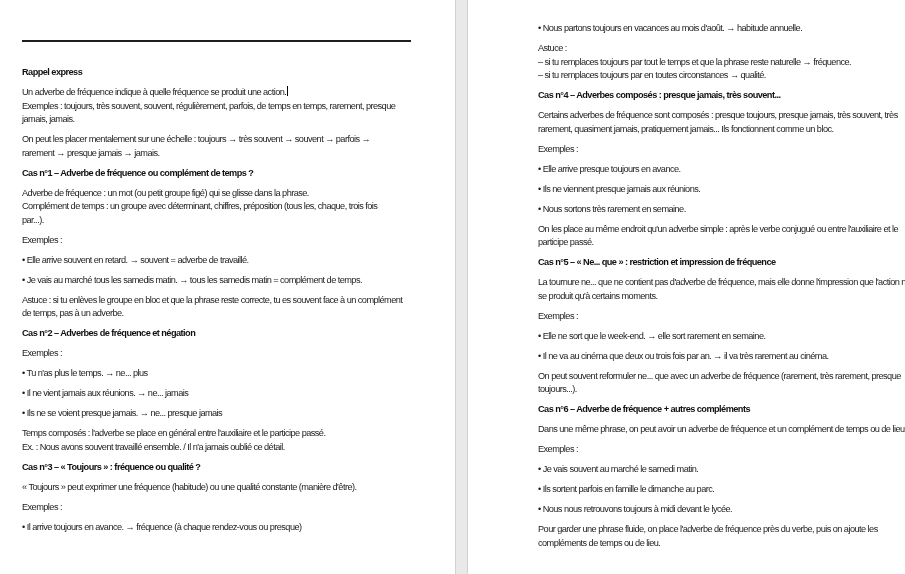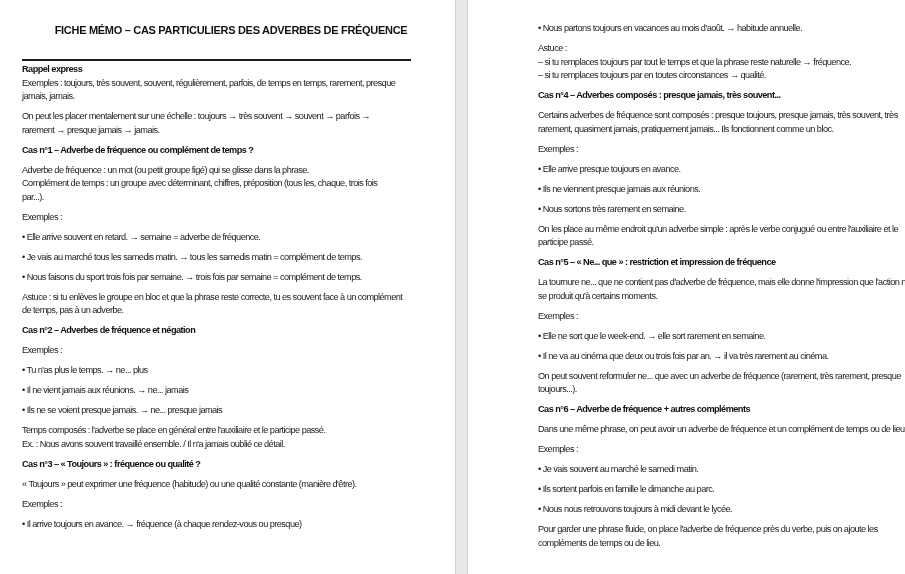--- a/index.html
+++ b/index.html
@@ -46,21 +46,21 @@
     text-align: center;
     color: #111111;
     margin: 4px 0 0 0;
   }
   .title-rule {
     border-top: 2px solid #1f1f1f;
     width: 389px;
     height: 0;
     margin-top: 21px;
   }
-  .blocks { padding-top: 2px; }
+  .blocks { padding-top: 24px; }
   .content-right .blocks { padding-top: 0; }
   .blk {
     margin: 0 0 6.5px 0;
     font-size: 9.2px;
     line-height: 13.5px;
     letter-spacing: -0.55px;
     color: #1b1b1b;
     white-space: pre-line;
   }
   .blk.heading { font-weight: bold; color: #111111; }
@@ -74,36 +74,35 @@
     margin-left: 1px;
   }
 </style>
 </head>
 <body>
 
 <div class="viewport">
 
   <div class="page page-left">
     <div class="content content-left">
-      <div class="doc-title">FICHE MÉMO – CAS PARTICULIERS DES ADVERBES DE FRÉQUENCE</div>
       <div class="title-rule"></div>
       <div class="blocks">
           <p class="blk heading">Rappel express</p>
+          <p class="blk para">Un adverbe de fréquence indique à quelle fréquence se produit une action.<span class="caret"></span></p>
           <p class="blk para tight">Exemples : toujours, très souvent, souvent, régulièrement, parfois, de temps en temps, rarement, presque
 jamais, jamais.</p>
           <p class="blk para">On peut les placer mentalement sur une échelle : toujours → très souvent → souvent → parfois →
 rarement → presque jamais → jamais.</p>
           <p class="blk heading">Cas n°1 – Adverbe de fréquence ou complément de temps ?</p>
           <p class="blk para">Adverbe de fréquence : un mot (ou petit groupe figé) qui se glisse dans la phrase.</p>
           <p class="blk para tight">Complément de temps : un groupe avec déterminant, chiffres, préposition (tous les, chaque, trois fois
 par...).</p>
           <p class="blk para">Exemples :</p>
-          <p class="blk bullet">• Elle arrive souvent en retard. → semaine = adverbe de fréquence.</p>
+          <p class="blk bullet">• Elle arrive souvent en retard. → souvent = adverbe de travaillé.</p>
           <p class="blk bullet">• Je vais au marché tous les samedis matin. → tous les samedis matin = complément de temps.</p>
-          <p class="blk bullet">• Nous faisons du sport trois fois par semaine. → trois fois par semaine = complément de temps.</p>
           <p class="blk para">Astuce : si tu enlèves le groupe en bloc et que la phrase reste correcte, tu es souvent face à un complément
 de temps, pas à un adverbe.</p>
           <p class="blk heading">Cas n°2 – Adverbes de fréquence et négation</p>
           <p class="blk para">Exemples :</p>
           <p class="blk bullet">• Tu n'as plus le temps. → ne... plus</p>
           <p class="blk bullet">• Il ne vient jamais aux réunions. → ne... jamais</p>
           <p class="blk bullet">• Ils ne se voient presque jamais. → ne... presque jamais</p>
           <p class="blk para">Temps composés : l'adverbe se place en général entre l'auxiliaire et le participe passé.</p>
           <p class="blk para tight">Ex. : Nous avons souvent travaillé ensemble. / Il n'a jamais oublié ce détail.</p>
           <p class="blk heading">Cas n°3 – « Toujours » : fréquence ou qualité ?</p>

